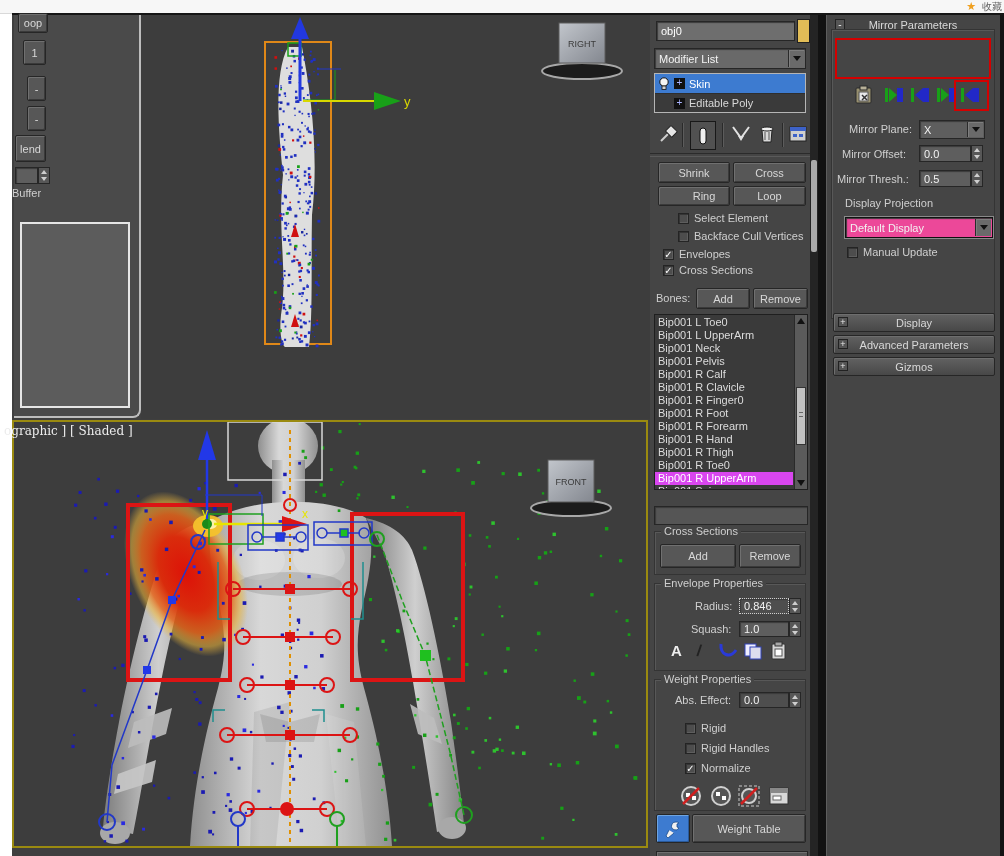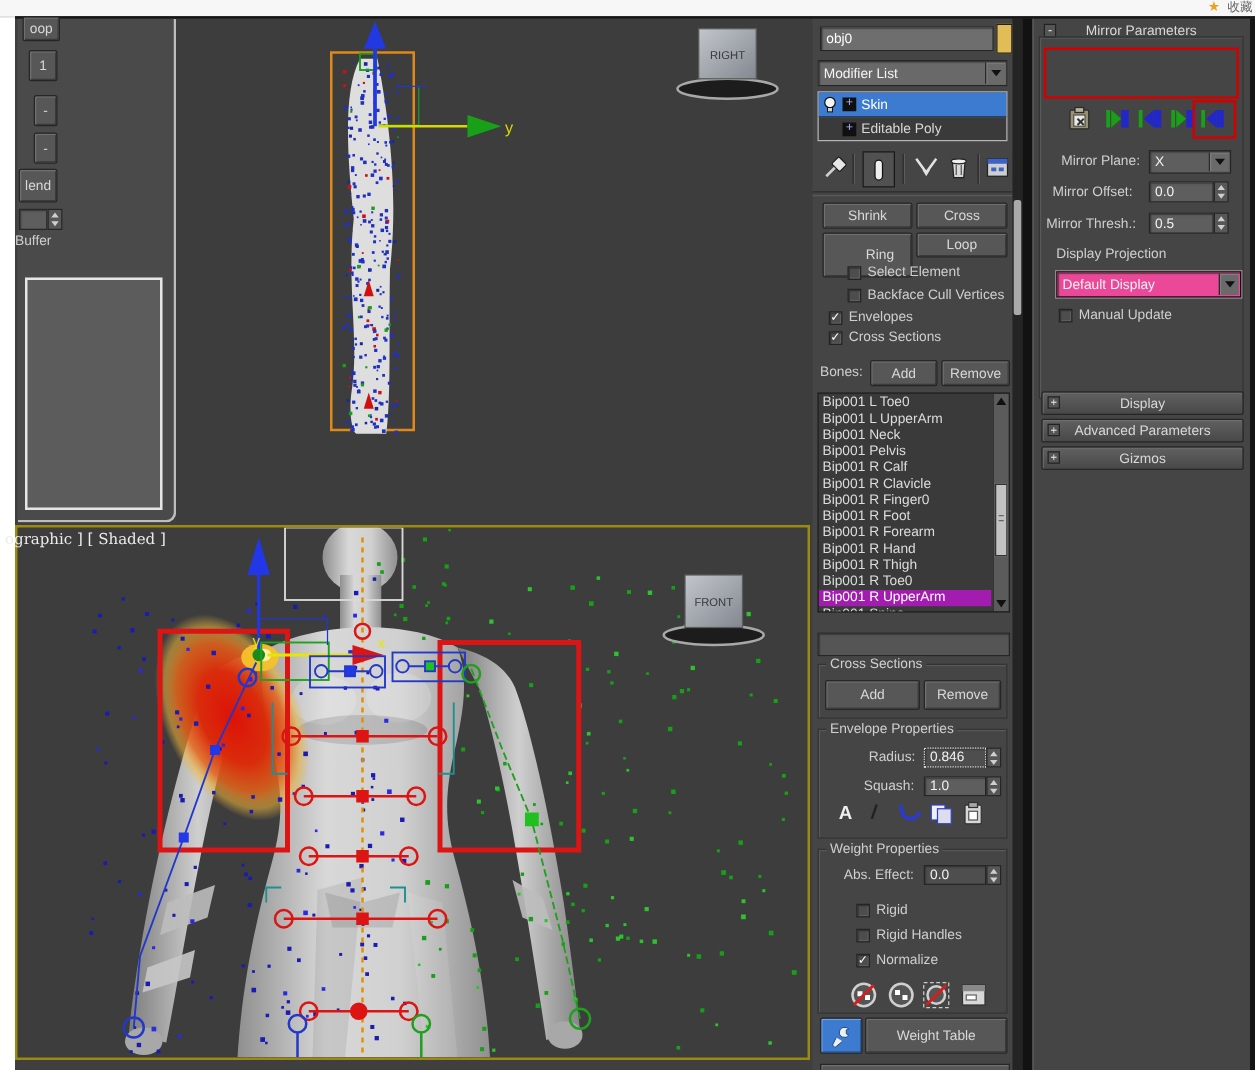--- a/index.html
+++ b/index.html
@@ -30,21 +30,21 @@
   .chk .box{width:11px;height:11px;background:#4d4d4d;border:1px solid #242424;
         box-shadow:inset 1px 1px 0 #353535,inset -1px -1px 0 #5e5e5e;color:#ffffff;
         font-size:10px;line-height:10px;text-align:center;box-sizing:border-box;flex:0 0 auto;}
   .chk .txt{color:#cfcfcf;font-size:11px;white-space:nowrap;}
   .grp{position:absolute;border:1px solid #343434;box-shadow:inset 1px 1px 0 #585858;box-sizing:border-box;}
   .grp .title{position:absolute;top:-7px;left:6px;background:#454545;padding:0 3px;color:#cfcfcf;font-size:11px;white-space:nowrap;}
   .combo-arrow{position:absolute;right:1px;top:1px;bottom:1px;width:15px;background:#6a6a6a;
         border-left:1px solid #2a2a2a;box-shadow:inset 1px 1px 0 #7e7e7e;display:flex;align-items:center;justify-content:center;}
   .combo-arrow b{width:0;height:0;border-left:4px solid transparent;border-right:4px solid transparent;border-top:5px solid #111;}
   .list-item{height:13px;line-height:13px;padding-left:3px;color:#dcdcdc;font-size:11px;white-space:nowrap;overflow:hidden;}
-  .list-item.selected{background:#a21caf;color:#ffffff;}
+  .list-item.selected{background:#d946ef;color:#ffffff;}
   .rbar{position:relative;height:17px;margin:0 0 3px 0;background:linear-gradient(#616161,#484848);
         border:1px solid #262626;border-radius:2px;box-shadow:inset 1px 1px 0 #6e6e6e;
         display:flex;align-items:center;justify-content:center;color:#d8d8d8;font-size:11px;}
   .rbar .plusbox{position:absolute;left:4px;top:3px;width:10px;height:10px;background:#555;border:1px solid #222;
         color:#e8e8e8;font-size:9px;line-height:9px;text-align:center;box-sizing:border-box;}
   .redbox{position:absolute;border:2px solid #d40000;box-sizing:border-box;}
   .mi{position:absolute;height:18px;display:flex;align-items:center;}
   .mi .gbar{width:3px;height:14px;background:#18a018;margin-right:1px;}
   .mi .bbar{width:6px;height:14px;background:#2228c8;}
   .mi .trir{width:0;height:0;border-top:7px solid transparent;border-bottom:7px solid transparent;border-left:8px solid #18a018;}
@@ -911,21 +911,21 @@
           <rect x="2" y="3" width="16" height="14" fill="#cfcfcf" stroke="#222"></rect>
           <rect x="2" y="3" width="16" height="4" fill="#3d62c8"></rect>
           <rect x="5" y="10" width="4" height="3" fill="#3d62c8"></rect>
           <rect x="11" y="10" width="4" height="3" fill="#3d62c8"></rect>
         </svg>
       </div>
       <div class="abs" style="left:0;top:138px;width:160px;height:2px;border-top:1px solid #2b2b2b;border-bottom:1px solid #5a5a5a;"></div>
 
       <div class="btn" style="left:8px;top:147px;width:72px;height:21px;">Shrink</div>
       <div class="btn" style="left:83px;top:147px;width:73px;height:21px;">Cross</div>
-      <div class="btn" style="left:8px;top:171px;width:72px;height:36px;padding-left:20px;">Ring</div>
+      <div class="btn" style="left:8px;top:171px;width:72px;height:20px;padding-left:20px;">Ring</div>
       <div class="btn" style="left:83px;top:171px;width:73px;height:20px;">Loop</div>
 
       <div class="chk" style="left:28px;top:197px;">
         <span class="box"></span>
           <span class="txt">Select Element</span>
       </div>
       <div class="chk" style="left:28px;top:215px;">
         <span class="box"></span>
           <span class="txt">Backface Cull Vertices</span>
       </div>

